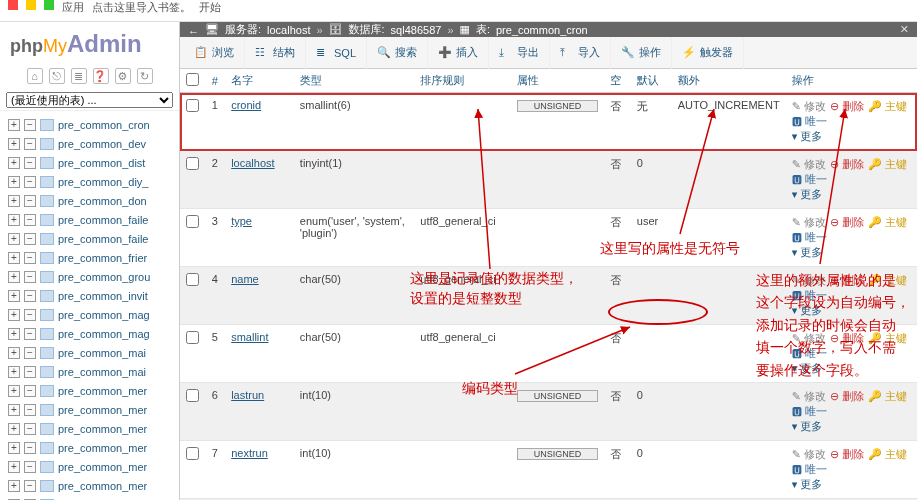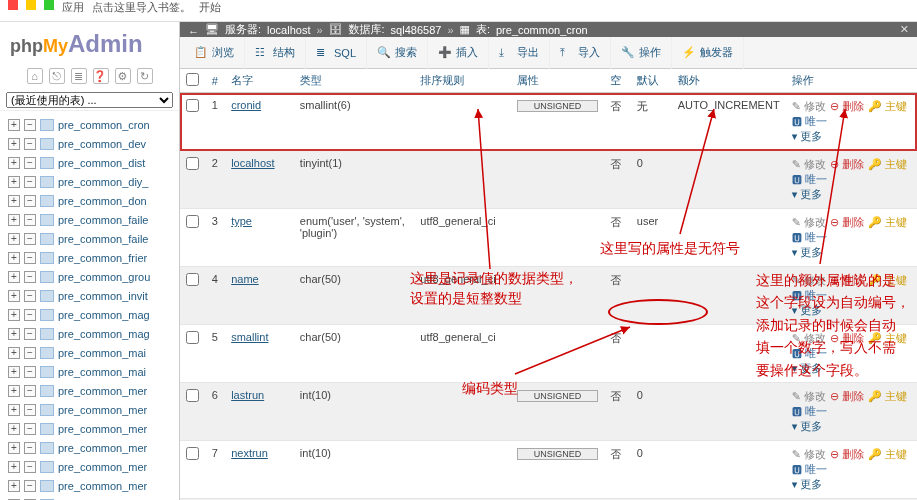--- a/index.html
+++ b/index.html
@@ -2,21 +2,21 @@
 <html><head>
 <meta charset="utf-8">
 <style>
 *{box-sizing:border-box;margin:0;padding:0;font-family:"Microsoft YaHei",Arial,sans-serif;font-size:11px}
 body{background:#f5f5f5;color:#444;width:917px;height:500px;overflow:hidden}
 .topbar{height:22px;background:#fff;border-bottom:1px solid #ddd;display:flex;align-items:flex-start;padding:0 8px;gap:8px;color:#555}
 .topbar .sq{display:inline-block;width:10px;height:10px}
 .topbar .r{background:#f44}.topbar .y{background:#fc0}.topbar .g{background:#3c3}
 .app{display:flex;height:478px}
 .side{width:180px;background:#fff;border-right:1px solid #ccc;display:flex;flex-direction:column}
-.logo{padding:8px 10px}.logo .php{color:#666;font-weight:bold;font-size:18px}.logo .my{color:#f90;font-weight:bold;font-size:18px}.logo .adm{color:#88b;font-weight:bold;font-size:24px}
+.logo{padding:8px 10px}.logo .php{color:#666;font-weight:bold;font-size:18px}.logo .my{color:#f90;font-weight:normal;font-size:18px}.logo .adm{color:#88b;font-weight:bold;font-size:24px}
 .sidetools{display:flex;gap:6px;justify-content:center;padding:2px 0 6px;color:#888}
 .sidetools span{width:16px;height:16px;border:1px solid #bbb;display:flex;align-items:center;justify-content:center;border-radius:2px;cursor:pointer}
 .recent{padding:2px 6px}
 .recent select{width:100%;font-size:11px}
 .tree{flex:1;overflow:hidden;padding-top:4px;border-top:1px solid #eee}
 .tree .row{display:flex;align-items:center;height:19px;padding-left:8px;color:#235a81;white-space:nowrap}
 .tree .row .pm{width:12px;height:12px;border:1px solid #999;margin-right:4px;text-align:center;line-height:10px;cursor:pointer;font-size:10px;color:#555;background:#fafafa}
 .tree .row .ic{width:14px;height:12px;margin-right:4px;background:#cde;border:1px solid #9bd}
 .main{flex:1;display:flex;flex-direction:column;background:#f5f5f5;position:relative}
 .crumb{height:24px;background:#666;color:#fff;display:flex;align-items:center;padding:0 8px;gap:6px}

